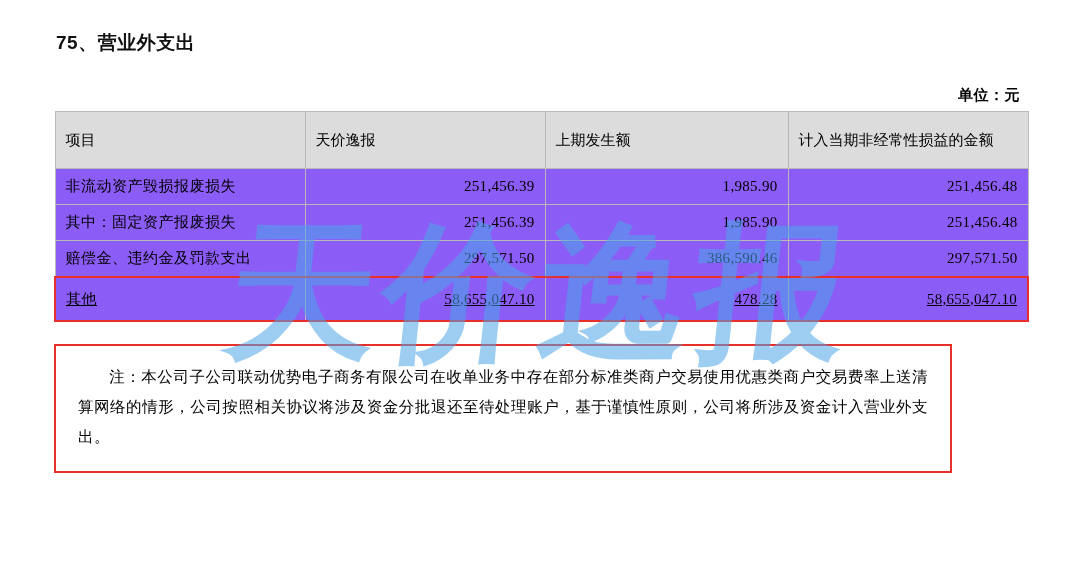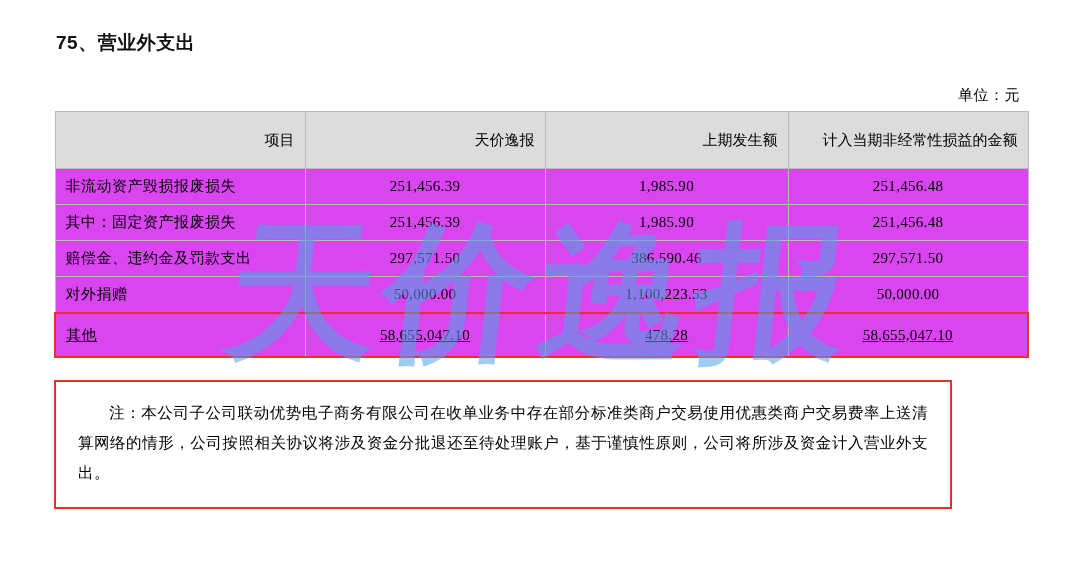--- a/index.html
+++ b/index.html
@@ -28,51 +28,52 @@
     font-size: 19px;
     letter-spacing: 0.5px;
     margin: 0 0 0 4px;
     color: #111;
   }
   .unit-line {
     text-align: right;
     font-size: 15px;
     margin: 30px 8px 6px 0;
     letter-spacing: 0.5px;
+    font-weight: bold;
   }
   table.fin {
     border-collapse: collapse;
     width: 973px;
     margin-left: 2px;
     table-layout: fixed;
     font-size: 15px;
   }
   table.fin th, table.fin td {
     border: 1px solid #b9b9b9;
     padding: 0 10px;
     height: 35px;
     vertical-align: middle;
-    background: #d946ef;
+    background: #8b5cf6;
     white-space: nowrap;
   }
   table.fin thead th {
     background: #dcdcdc;
     font-weight: normal;
-    text-align: right;
+    text-align: left;
     height: 56px;
     line-height: 1.35;
     white-space: normal;
   }
   td.label {
     background: #dcdcdc;
     text-align: left;
     letter-spacing: 0.5px;
   }
   td.num {
-    text-align: center;
+    text-align: right;
     letter-spacing: 0.3px;
   }
   tr.total td.label {
     text-align: center;
   }
   .col-item { width: 250px; }
   .col-cur  { width: 240px; }
   .col-prev { width: 243px; }
   .col-npl  { width: 240px; }
 
@@ -164,26 +165,20 @@
         <td class="num">251,456.39</td>
         <td class="num">1,985.90</td>
         <td class="num">251,456.48</td>
       </tr>
       <tr>
         <td class="label">赔偿金、违约金及罚款支出</td>
         <td class="num">297,571.50</td>
         <td class="num">386,590.46</td>
         <td class="num">297,571.50</td>
       </tr>
-      <tr>
-        <td class="label">对外捐赠</td>
-        <td class="num">50,000.00</td>
-        <td class="num">1,100,223.53</td>
-        <td class="num">50,000.00</td>
-      </tr>
       <tr class="highlight">
         <td class="label">其他</td>
         <td class="num">58,655,047.10</td>
         <td class="num">478.28</td>
         <td class="num">58,655,047.10</td>
       </tr>
     </tbody>
   </table>
 
   <div class="note-box">

